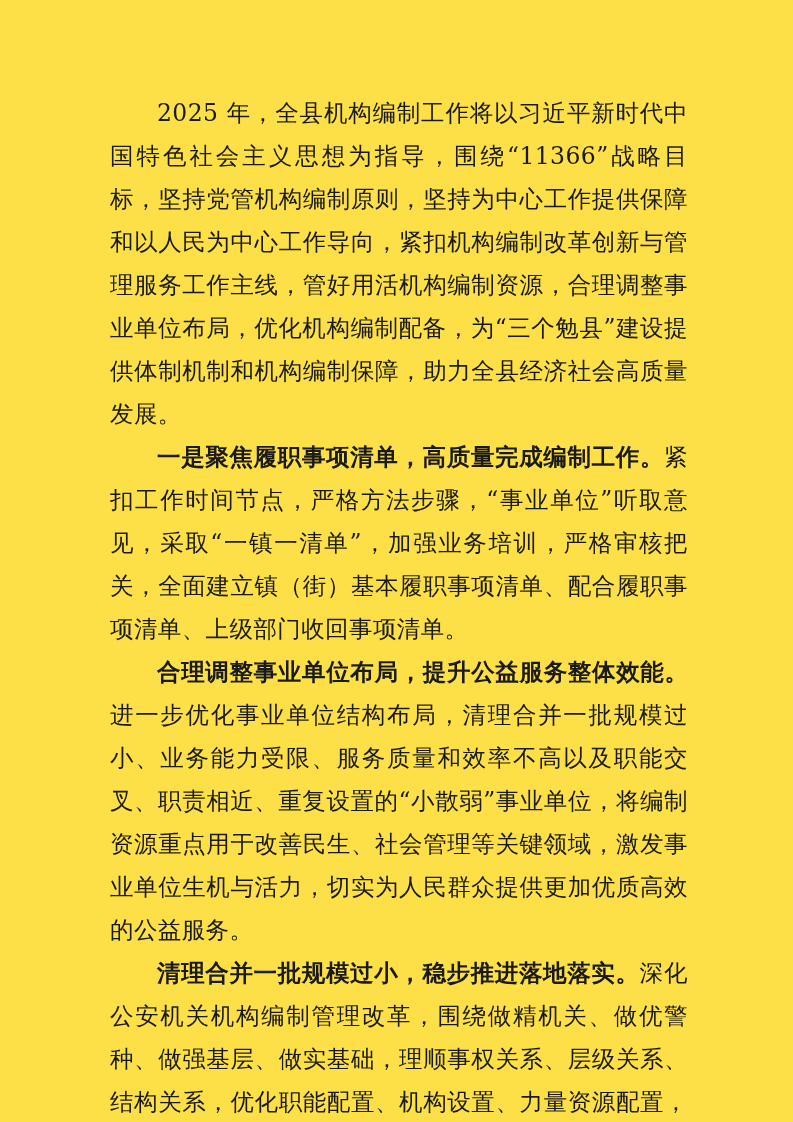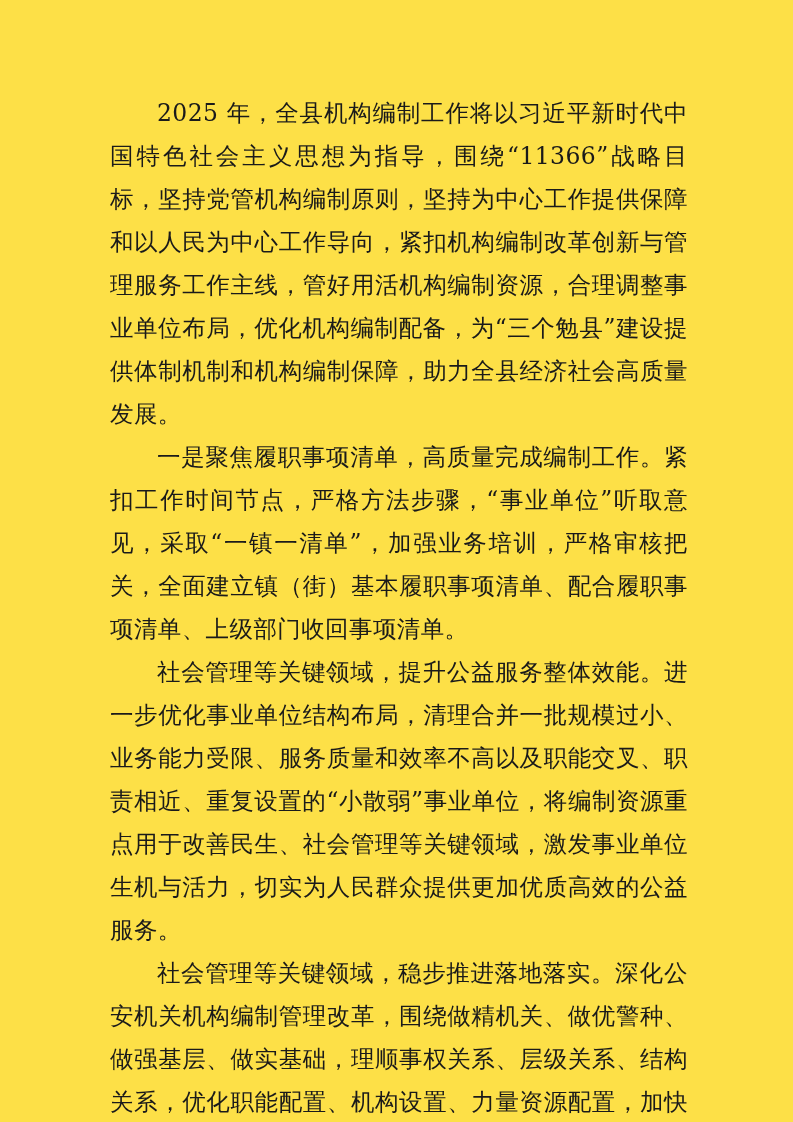--- a/index.html
+++ b/index.html
@@ -36,21 +36,21 @@
     text-justify: inter-ideograph;
     text-indent: 2em;
     margin: 0 0 0 0;
     letter-spacing: 0.4px;
     font-family: "DejaVu Serif", "Liberation Serif", serif;
   }
   .para + .para {
     margin-top: 0px;
   }
   .lead {
-    font-weight: normal;
+    font-weight: bold;
     font-family: "DejaVu Sans", "Liberation Sans", sans-serif;
     letter-spacing: 0px;
   }
   .rest {
     font-family: "DejaVu Serif", "Liberation Serif", serif;
   }
 </style>
 </head>
 <body>
 
@@ -59,21 +59,21 @@
 
     <p class="para">
       <span class="rest">2025 年，全县机构编制工作将以习近平新时代中国特色社会主义思想为指导，围绕“11366”战略目标，坚持党管机构编制原则，坚持为中心工作提供保障和以人民为中心工作导向，紧扣机构编制改革创新与管理服务工作主线，管好用活机构编制资源，合理调整事业单位布局，优化机构编制配备，为“三个勉县”建设提供体制机制和机构编制保障，助力全县经济社会高质量发展。</span>
     </p>
 
     <p class="para">
       <span class="lead">一是聚焦履职事项清单，高质量完成编制工作。</span><span class="rest">紧扣工作时间节点，严格方法步骤，“事业单位”听取意见，采取“一镇一清单”，加强业务培训，严格审核把关，全面建立镇（街）基本履职事项清单、配合履职事项清单、上级部门收回事项清单。</span>
     </p>
 
     <p class="para">
-      <span class="lead">社会管理等关键领域，提升公益服务整体效能。</span><span class="rest">进一步优化事业单位结构布局，清理合并一批规模过小、业务能力受限、服务质量和效率不高以及职能交叉、职责相近、重复设置的“小散弱”事业单位，将编制资源重点用于改善民生、社会管理等关键领域，激发事业单位生机与活力，切实为人民群众提供更加优质高效的公益服务。</span>
+      <span class="lead">合理调整事业单位布局，提升公益服务整体效能。</span><span class="rest">进一步优化事业单位结构布局，清理合并一批规模过小、业务能力受限、服务质量和效率不高以及职能交叉、职责相近、重复设置的“小散弱”事业单位，将编制资源重点用于改善民生、社会管理等关键领域，激发事业单位生机与活力，切实为人民群众提供更加优质高效的公益服务。</span>
     </p>
 
     <p class="para">
-      <span class="lead">社会管理等关键领域，稳步推进落地落实。</span><span class="rest">深化公安机关机构编制管理改革，围绕做精机关、做优警种、做强基层、做实基础，理顺事权关系、层级关系、结构关系，优化职能配置、机构设置、力量资源配置，加快构建职能科学、事权清晰、指挥顺畅、运行高效的县级公安机关机构职能体系。</span>
+      <span class="lead">清理合并一批规模过小，稳步推进落地落实。</span><span class="rest">深化公安机关机构编制管理改革，围绕做精机关、做优警种、做强基层、做实基础，理顺事权关系、层级关系、结构关系，优化职能配置、机构设置、力量资源配置，加快构建职能科学、事权清晰、指挥顺畅、运行高效的县级公安机关机构职能体系。</span>
     </p>
 
   </div>
 </div>
 
 </body></html>

